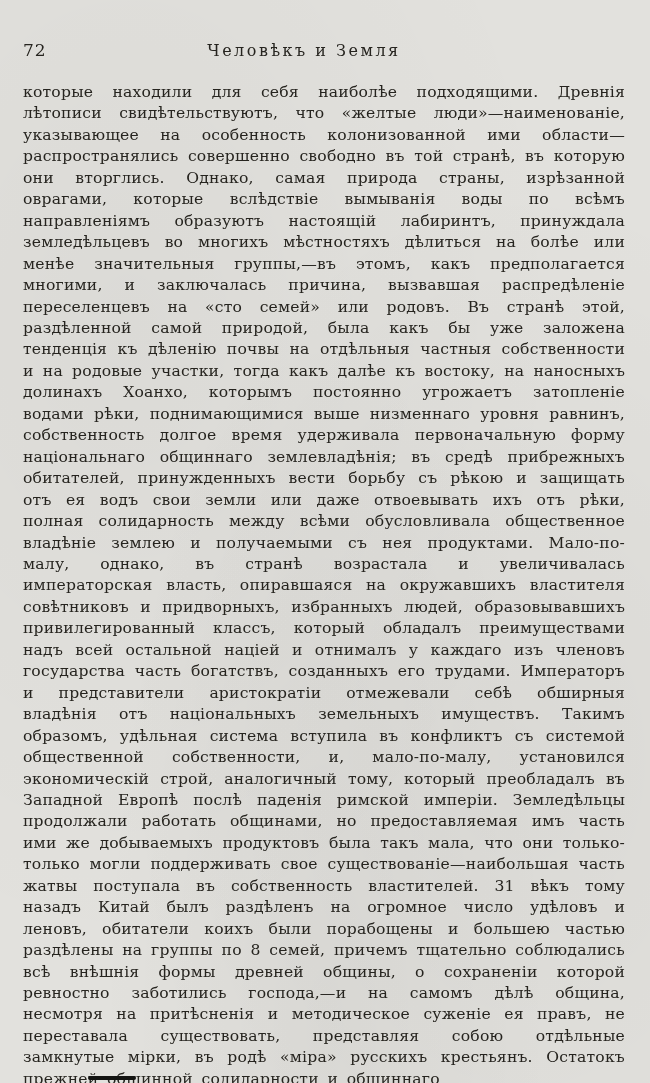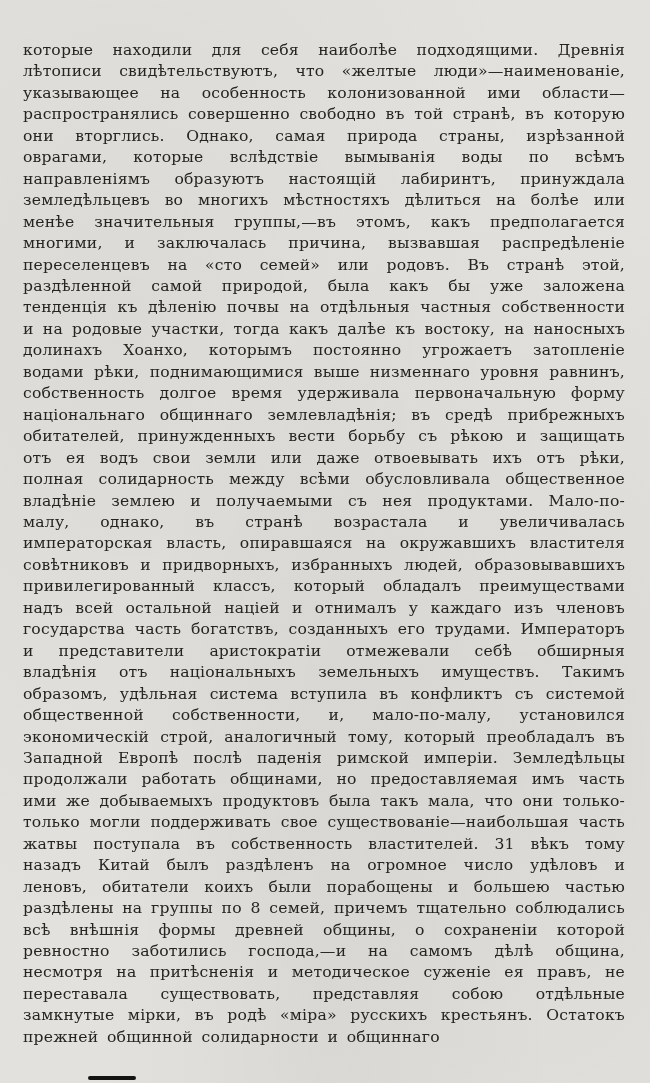--- a/index.html
+++ b/index.html
@@ -68,15 +68,19 @@
     width: 48px;
     height: 4px;
     background: #141412;
     border-radius: 2px;
   }
 </style>
 </head>
 <body>
 
 <div class="page" style="background: rgb(226, 225, 221); color: rgb(38, 36, 31);">
+  <div class="header">
+    <span class="page-num">72</span>
+    <span class="running-title">Человѣкъ и Земля</span>
+  </div>
   <p class="body-text">которые находили для себя наиболѣе подходящими. Древнія лѣтописи свидѣтельствуютъ, что «желтые люди»—наименованіе, указывающее на особенность колонизованной ими области—распространялись совершенно свободно въ той странѣ, въ которую они вторглись. Однако, самая природа страны, изрѣзанной оврагами, которые вслѣдствіе вымыванія воды по всѣмъ направленіямъ образуютъ настоящій лабиринтъ, принуждала земледѣльцевъ во многихъ мѣстностяхъ дѣлиться на болѣе или менѣе значительныя группы,—въ этомъ, какъ предполагается многими, и заключалась причина, вызвавшая распредѣленіе переселенцевъ на «сто семей» или родовъ. Въ странѣ этой, раздѣленной самой природой, была какъ бы уже заложена тенденція къ дѣленію почвы на отдѣльныя частныя собственности и на родовые участки, тогда какъ далѣе къ востоку, на наносныхъ долинахъ Хоанхо, которымъ постоянно угрожаетъ затопленіе водами рѣки, поднимающимися выше низменнаго уровня равнинъ, собственность долгое время удерживала первоначальную форму національнаго общиннаго землевладѣнія; въ средѣ прибрежныхъ обитателей, принужденныхъ вести борьбу съ рѣкою и защищать отъ ея водъ свои земли или даже отвоевывать ихъ отъ рѣки, полная солидарность между всѣми обусловливала общественное владѣніе землею и получаемыми съ нея продуктами. Мало-по-малу, однако, въ странѣ возрастала и увеличивалась императорская власть, опиравшаяся на окружавшихъ властителя совѣтниковъ и придворныхъ, избранныхъ людей, образовывавшихъ привилегированный классъ, который обладалъ преимуществами надъ всей остальной націей и отнималъ у каждаго изъ членовъ государства часть богатствъ, созданныхъ его трудами. Императоръ и представители аристократіи отмежевали себѣ обширныя владѣнія отъ національныхъ земельныхъ имуществъ. Такимъ образомъ, удѣльная система вступила въ конфликтъ съ системой общественной собственности, и, мало-по-малу, установился экономическій строй, аналогичный тому, который преобладалъ въ Западной Европѣ послѣ паденія римской имперіи. Земледѣльцы продолжали работать общинами, но предоставляемая имъ часть ими же добываемыхъ продуктовъ была такъ мала, что они только-только могли поддерживать свое существованіе—наибольшая часть жатвы поступала въ собственность властителей. 31 вѣкъ тому назадъ Китай былъ раздѣленъ на огромное число удѣловъ и леновъ, обитатели коихъ были порабощены и большею частью раздѣлены на группы по 8 семей, причемъ тщательно соблюдались всѣ внѣшнія формы древней общины, о сохраненіи которой ревностно заботились господа,—и на самомъ дѣлѣ община, несмотря на притѣсненія и методическое суженіе ея правъ, не переставала существовать, представляя собою отдѣльные замкнутые мірки, въ родѣ «міра» русскихъ крестьянъ. Остатокъ прежней общинной солидарности и общиннаго</p>
   <div class="scan-artifact"></div>
 </div>
 
 </body></html>

